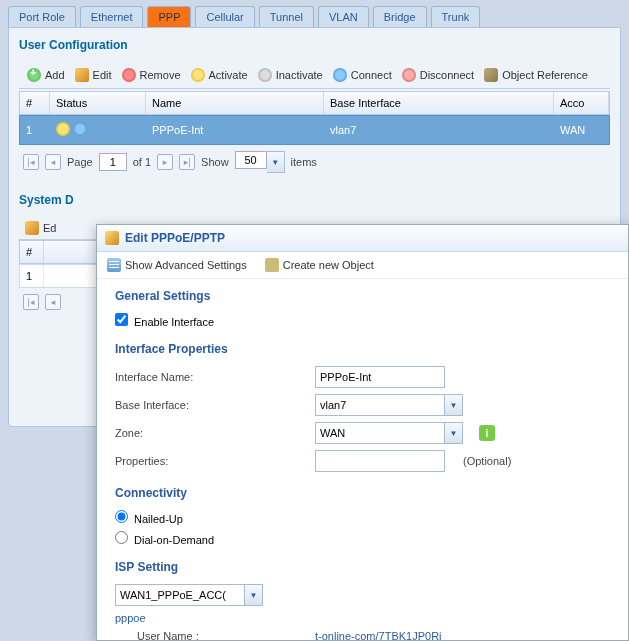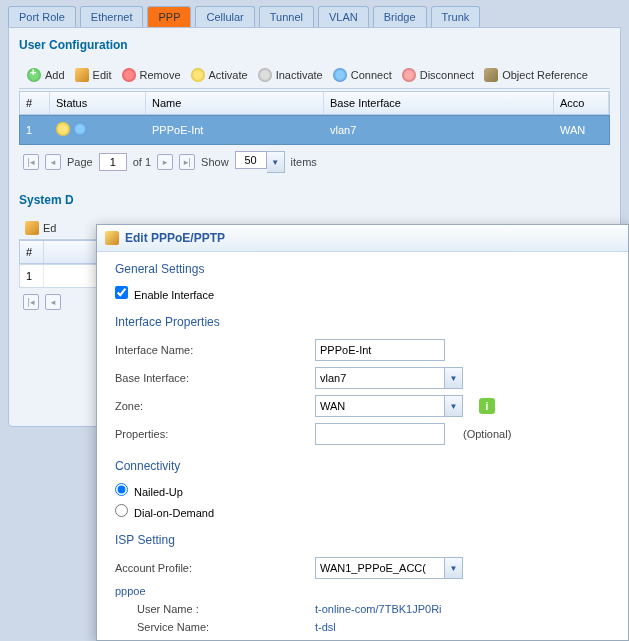--- a/index.html
+++ b/index.html
@@ -51,21 +51,21 @@
 .small-table .trow2 > div { padding: 5px 6px; border-right: 1px solid #e4ecf5; }
 .cc-num { width: 24px; }
 .cc-rest { flex: 1; }
 
 .modal { position: absolute; left: 96px; top: 176px; right: 0; bottom: 0; background: #fff; border: 1px solid #9ab; box-shadow: 0 3px 12px rgba(0,0,0,0.3); margin-top: 48px; }
 .mhead { display: flex; align-items: center; gap: 6px; background: linear-gradient(#fdfefe,#e4eef8); padding: 6px 8px; border-bottom: 1px solid #c8d8e8; }
 .mtitle { color: #2a5aa0; font-weight: bold; font-size: 12px; }
 .mtoolbar { display: flex; align-items: center; gap: 18px; padding: 6px 10px; border-bottom: 1px solid #e8eef5; }
 .mbody { padding: 10px 18px; }
 .sect { margin-bottom: 14px; }
-.sect-h { color: #2a5aa0; font-weight: normal; font-size: 12px; margin-bottom: 10px; }
+.sect-h { color: #2a5aa0; font-weight: bold; font-size: 12px; margin-bottom: 10px; }
 .frow { display: flex; align-items: center; margin: 6px 0; gap: 10px; }
 .flabel { width: 190px; color: #444; }
 .flabel.indent { padding-left: 22px; }
 .finput, .fselect { width: 130px; height: 22px; border: 1px solid #a8bccf; padding: 0 4px; font-size: 11px; }
 .selwrap { display: flex; }
 .selbtn { width: 18px; height: 22px; border: 1px solid #a8bccf; border-left: none; background: linear-gradient(#f4f8ff,#d8e4f2); display: flex; align-items: center; justify-content: center; color: #2a5a9a; font-size: 8px; }
 .chk { margin-right: 6px; }
 .radio { margin-right: 6px; }
 .info-icn { width: 16px; height: 16px; background: #7c4; border-radius: 3px; color: #fff; font-weight: bold; font-size: 10px; display: flex; align-items: center; justify-content: center; margin-left: 6px; }
 .opt-lbl { color: #444; margin-left: 8px; text-align: center; }
@@ -179,20 +179,30 @@
       <span class="pgbtn">◂</span>
     </div>
   </div>
 </div>
 
 <div class="modal">
   <div class="mhead">
     <span class="icn icn-pencil"></span>
     <span class="mtitle">Edit PPPoE/PPTP</span>
   </div>
+  <div class="mtoolbar">
+    <span class="tbtn">
+        <span class="icn icn-list"></span>
+        <span>Show Advanced Settings</span>
+      </span>
+    <span class="tbtn">
+        <span class="icn icn-grid"></span>
+        <span>Create new Object</span>
+      </span>
+  </div>
   <div class="mbody">
 
     <div class="sect">
       <div class="sect-h">General Settings</div>
       <div class="frow">
         <label><input type="checkbox" class="chk" checked="" style=""><span>Enable Interface</span></label>
       </div>
     </div>
 
     <div class="sect">
@@ -229,21 +239,20 @@
           <label><input type="radio" name="conn" class="radio" checked="" style=""><span>Nailed-Up</span></label>
         </div>
       <div class="frow">
           <label><input type="radio" name="conn" class="radio" style=""><span>Dial-on-Demand</span></label>
         </div>
     </div>
 
     <div class="sect">
       <div class="sect-h">ISP Setting</div>
       <div class="frow">
-        <span class="flabel">Account Profile:</span>
         <div class="selwrap">
             <input class="finput" value="WAN1_PPPoE_ACC(" style="">
             <span class="selbtn">▼</span>
           </div>
       </div>
       <div class="frow">
         <span class="val-link">pppoe</span>
       </div>
       <div class="frow">
         <span class="flabel indent">User Name :</span>

